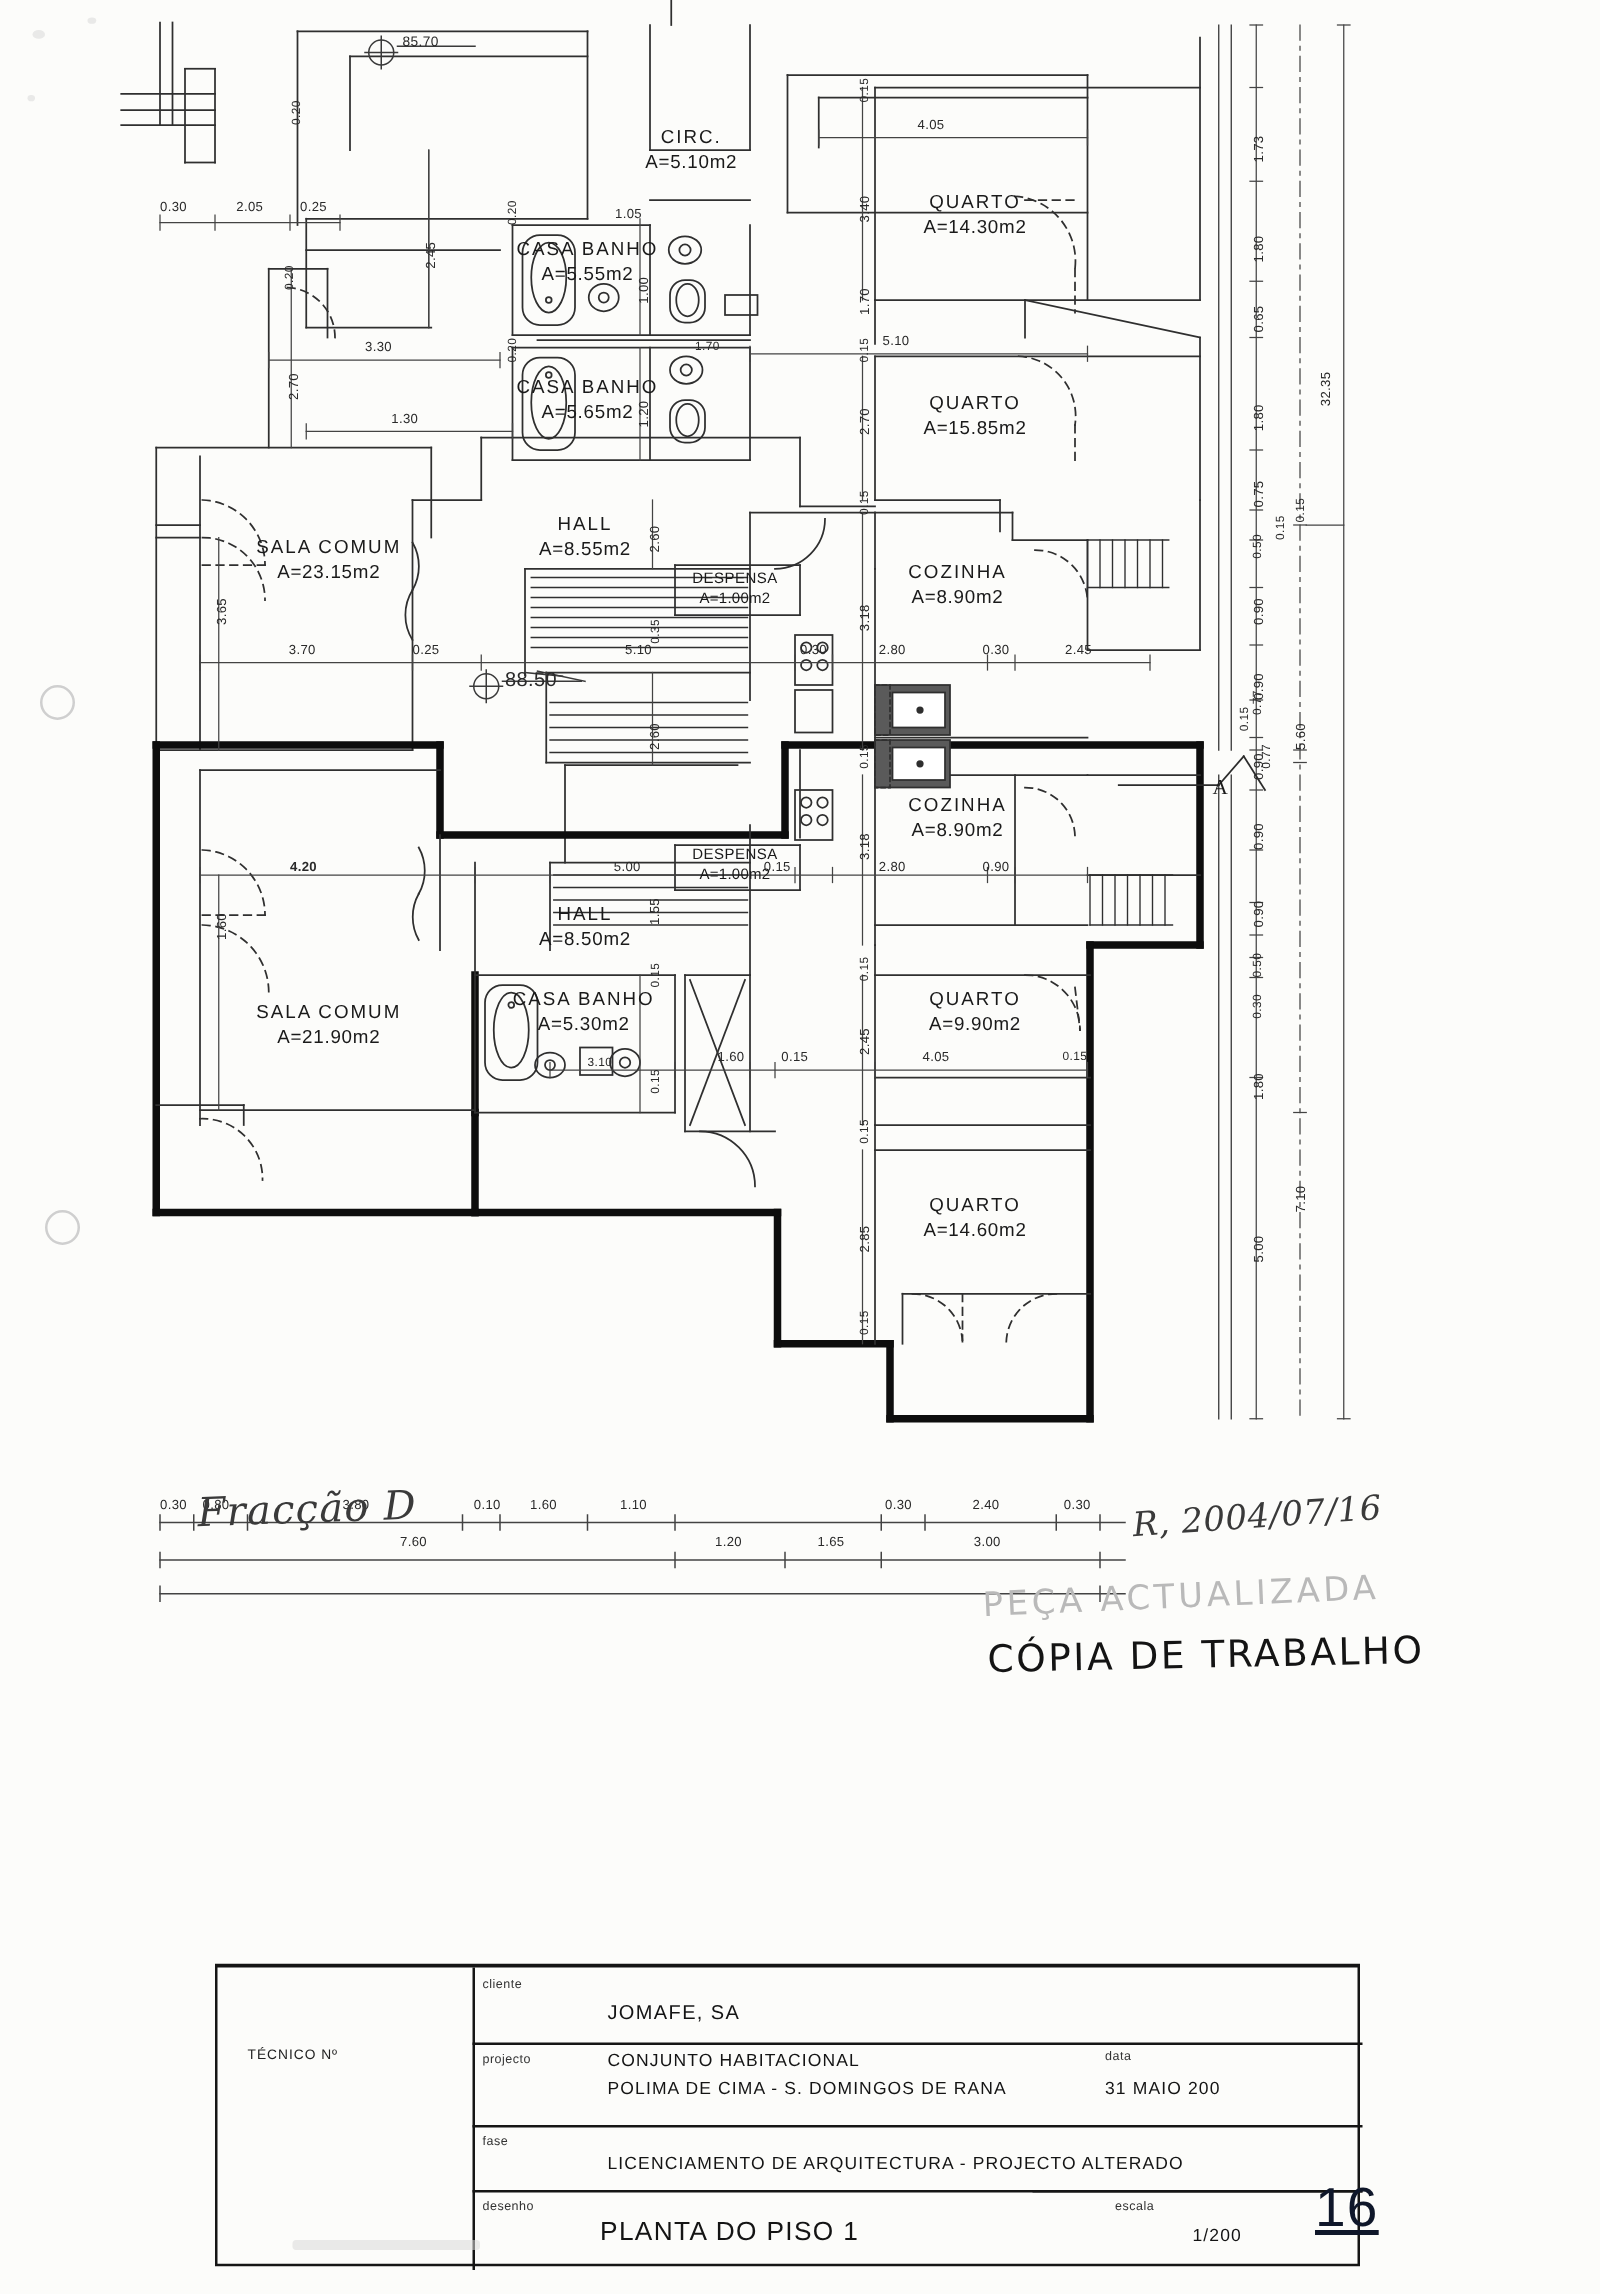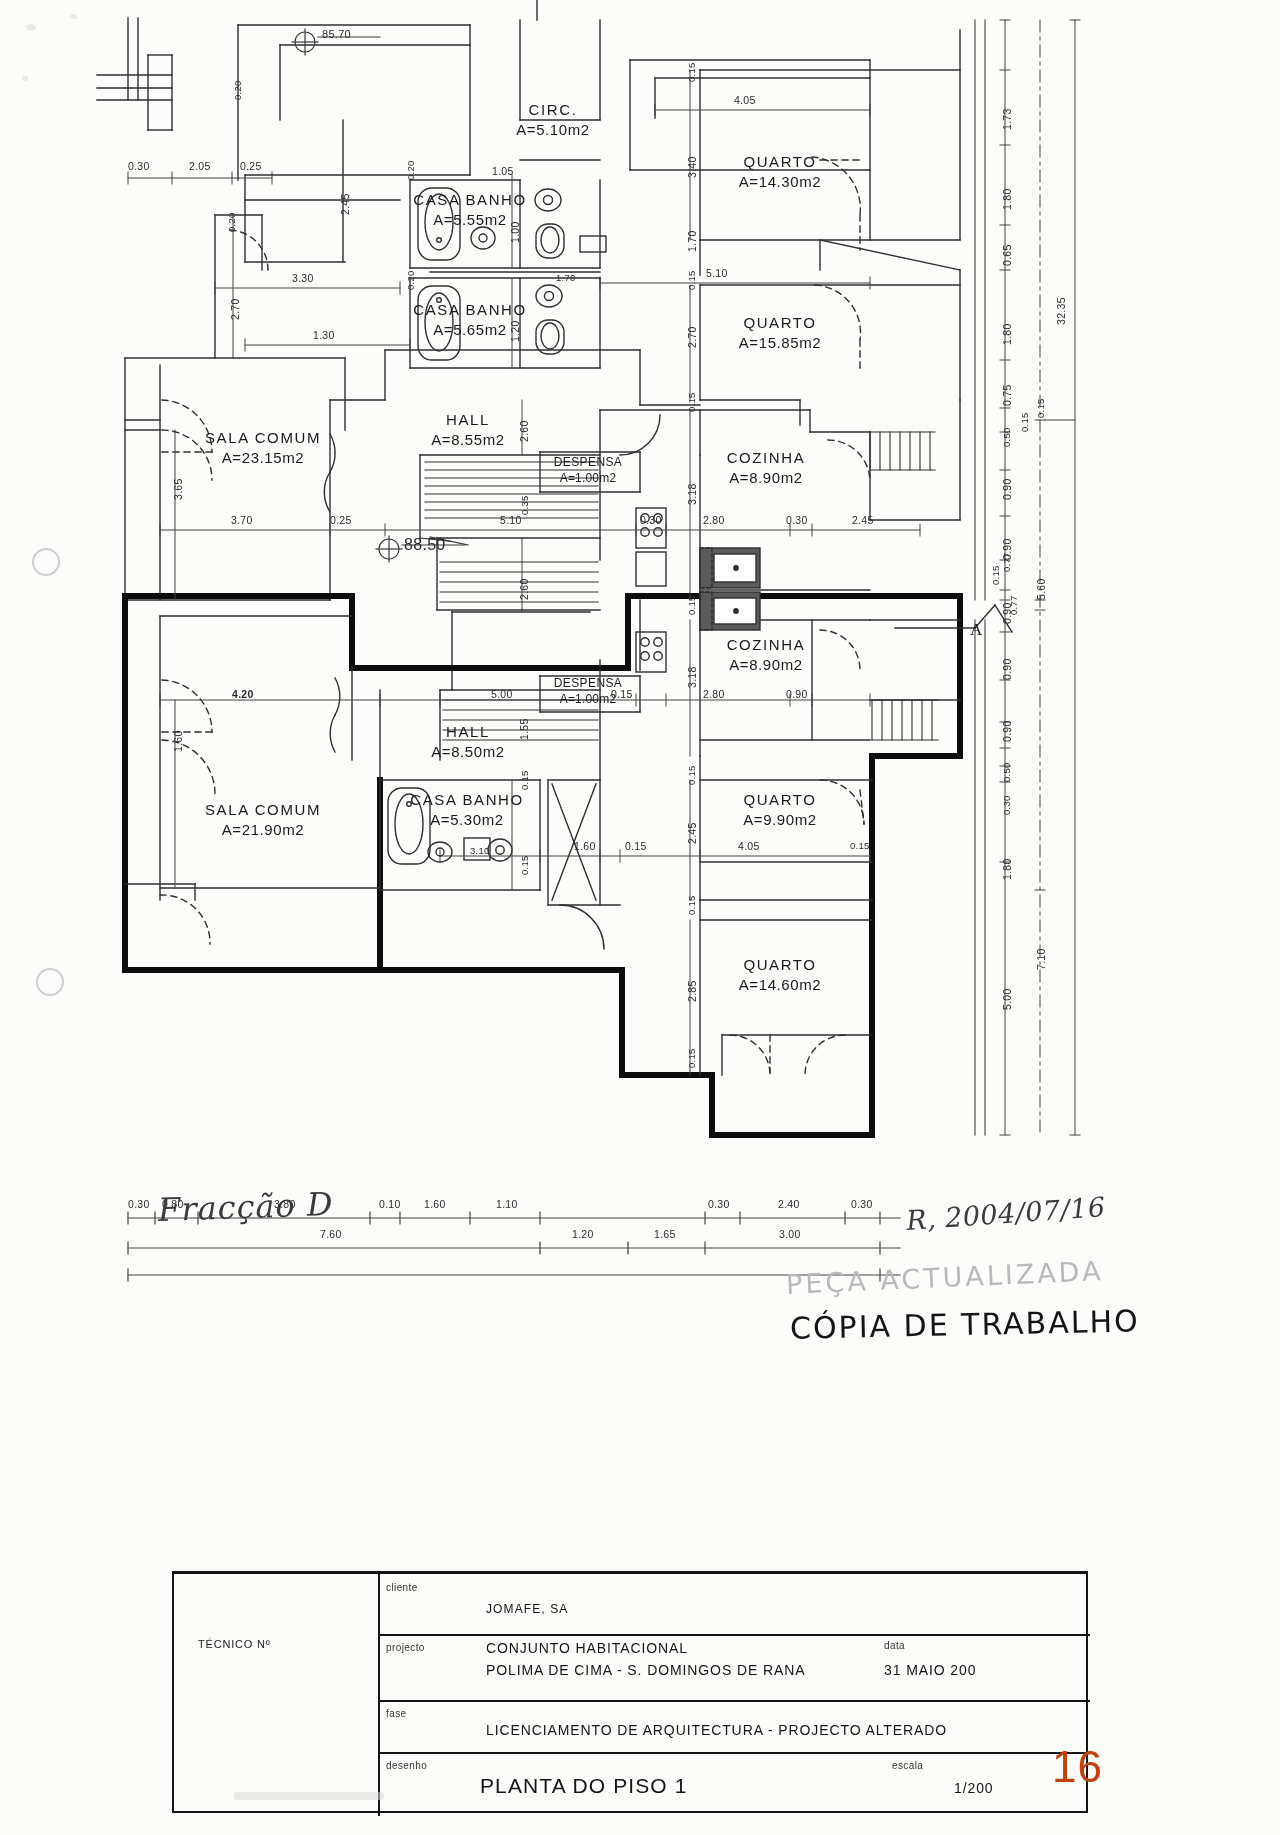--- a/index.html
+++ b/index.html
@@ -119,31 +119,32 @@
     width: 2px;
   }
   .tb-cap {
     position: absolute;
     font-size: 10px;
     color: #333;
     letter-spacing: 0.4px;
   }
   .tb-val {
     position: absolute;
-    font-size: 12px;
+    font-size: 16px;
     color: #141414;
     letter-spacing: 1.1px;
     white-space: nowrap;
   }
   .tb-val-small { font-size: 14px; letter-spacing: 0.9px; }
   #tb-drawno {
     position: absolute;
     font-size: 44px;
-    color: #c2410c;
+    color: #0f172a;
     letter-spacing: 1px;
+    text-decoration: underline;
   }
   #tecnico {
     position: absolute;
     font-size: 11px;
     letter-spacing: 0.8px;
     color: #222;
   }
   .smudge {
     position: absolute;
     background: #d9d9d9;

